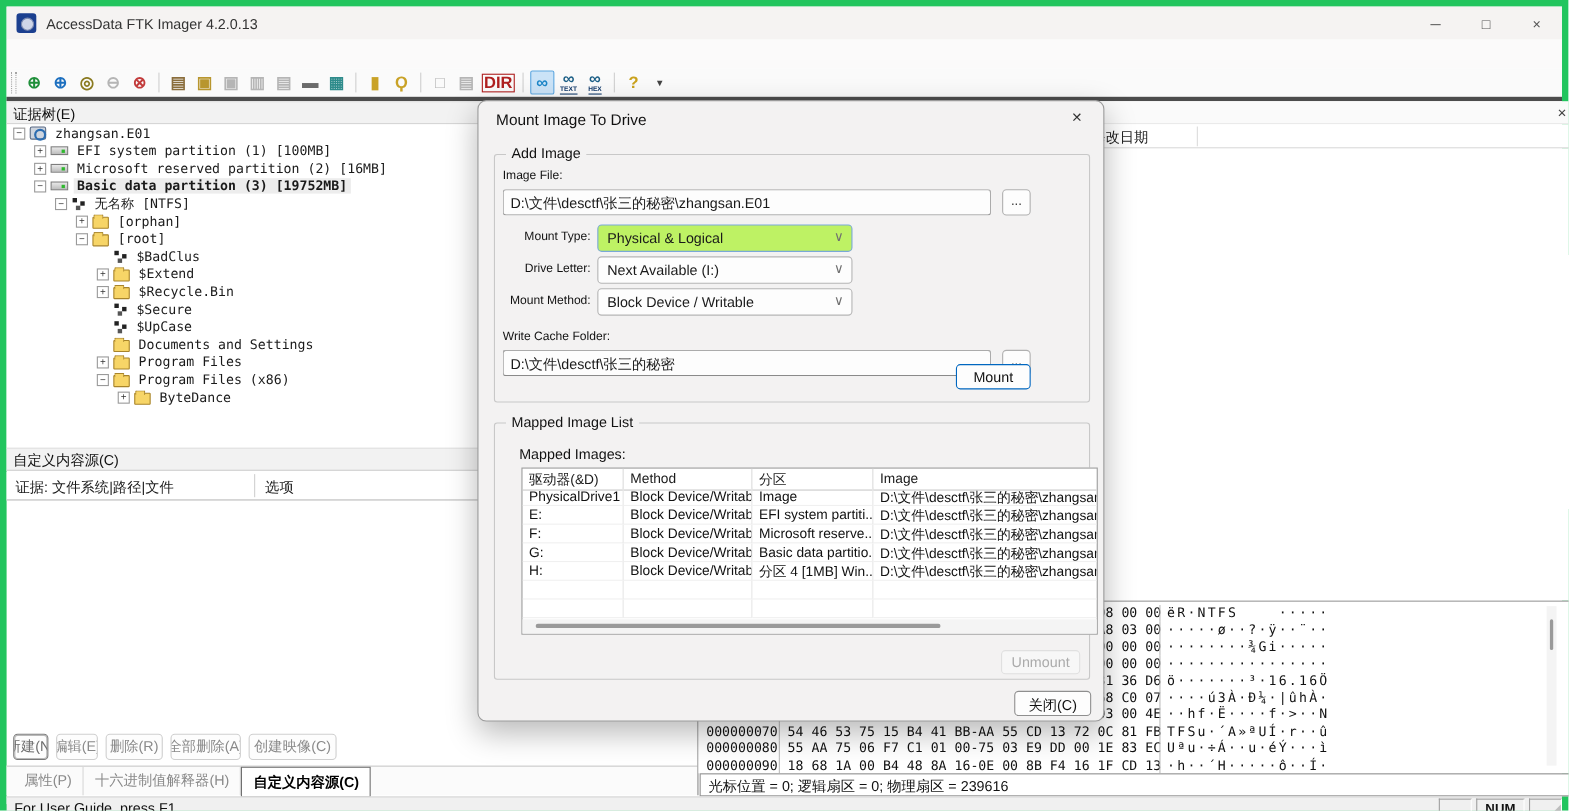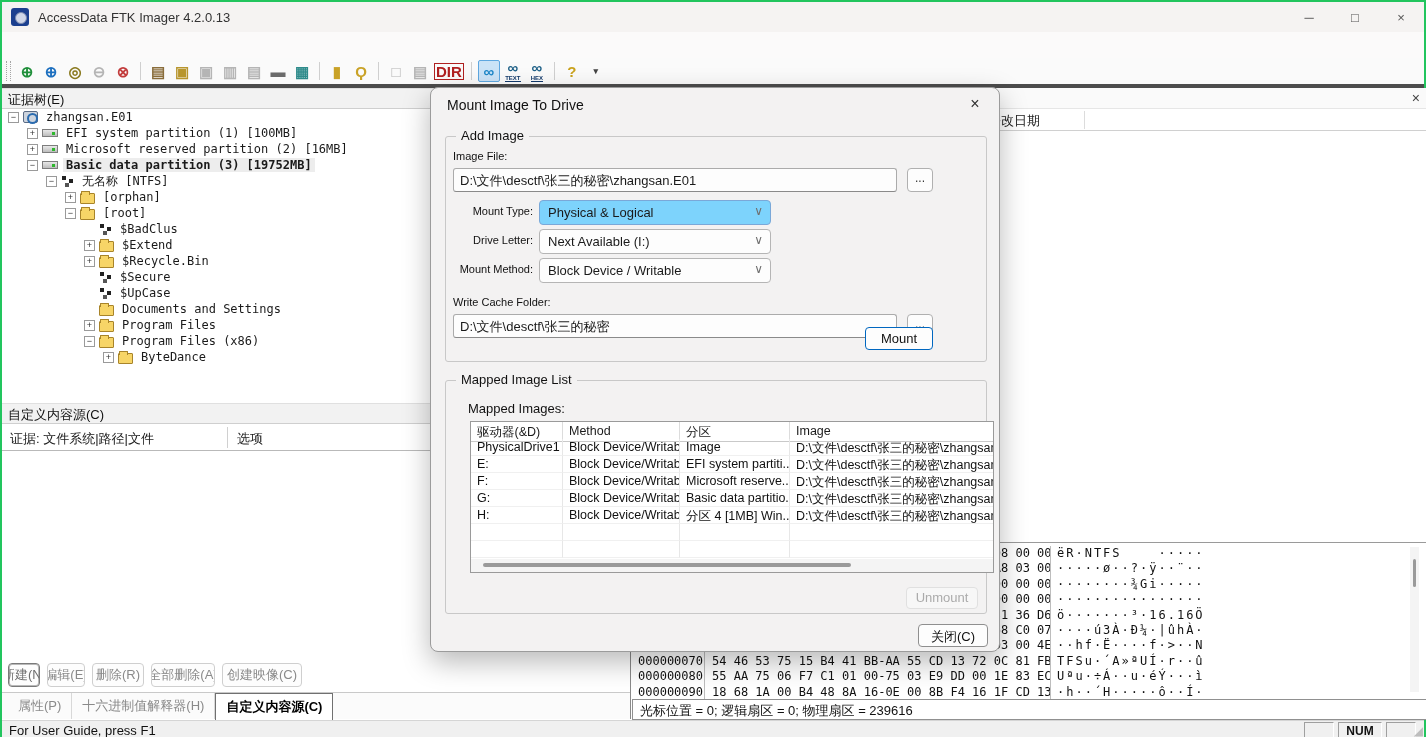--- a/index.html
+++ b/index.html
@@ -1,18 +1,18 @@
 <!DOCTYPE html>
 <html><head>
 <meta charset="utf-8">
 <style>
   * { margin:0; padding:0; box-sizing:border-box; }
   html,body { width:1426px; height:737px; overflow:hidden; background:#fff;
     font-family:"Liberation Sans", sans-serif; color:#1a1a1a; }
-  #app { position:relative; width:1426px; height:737px; background:#fff; border:2px solid #22c55e; }
+  #app { position:relative; width:1426px; height:737px; background:#fff; border:6px solid #22c55e; }
 
   
   .titlebar { position:absolute; left:0; top:0; width:100%; height:30px; background:#f5f3f2; display:flex; align-items:center; }
   .app-icon { width:18px; height:18px; margin-left:9px; background:#1b3f8f; border-radius:3px; position:relative; }
   .app-icon::after { content:""; position:absolute; left:4px; top:4px; width:10px; height:10px; border-radius:50%; background:#cfd6e8; border:1px solid #7c8ab0; }
   .title-text { margin-left:9px; font-size:13px; color:#333; }
   .win-controls { margin-left:auto; display:flex; height:30px; }
   .win-btn { width:46px; height:30px; display:flex; align-items:center; justify-content:center; font-size:13px; color:#555; }
 
   
@@ -97,21 +97,21 @@
   .dlg-title { position:absolute; left:16px; top:9px; font-size:14px; color:#111; }
   .dlg-close { position:absolute; right:14px; top:7px; font-size:16px; color:#333; width:20px; text-align:center; }
   .group { position:absolute; border:1px solid #c8c8c8; border-radius:3px; }
   .group-legend { position:absolute; top:-9px; left:10px; background:#f3f2f2; padding:0 5px; font-size:13px; color:#111; }
   .g1 { left:14px; top:48px; width:542px; height:226px; }
   .g2 { left:14px; top:292px; width:542px; height:234px; }
   .dlg-label { position:absolute; font-size:11px; color:#111; }
   .dlg-input { position:absolute; height:24px; background:#fdfdfd; border:1px solid #ababab; border-bottom-color:#8a8a8a; border-radius:3px; font-size:13px; padding:3px 6px; white-space:nowrap; overflow:hidden; }
   .dots-btn { position:absolute; width:26px; height:24px; background:#fdfdfd; border:1px solid #b0b0b0; border-radius:4px; font-size:12px; text-align:center; padding-top:2px; color:#333; }
   .combo { position:absolute; width:232px; height:25px; background:#fdfdfd; border:1px solid #b5b5b5; border-radius:4px; font-size:13px; padding:4px 22px 0 8px; white-space:nowrap; overflow:hidden; }
-  .combo.focus { border-color:#7aa8d8; background:#7dd3fc; }
+  .combo.focus { border-color:#7aa8d8; background:#bef264; }
   .combo .chev { position:absolute; right:7px; top:3px; color:#6f6f6f; font-size:12px; }
   .mount-btn { position:absolute; left:434px; top:239px; width:68px; height:23px; background:#fdfdfd; border:1px solid #0067c0; border-radius:4px; font-size:13px; text-align:center; padding-top:3px; color:#111; }
   .mapped-label { position:absolute; left:22px; top:20px; font-size:13px; color:#111; }
   .mi-table { position:absolute; left:24px; top:40px; width:524px; height:152px; border:1px solid #9a9a9a; background:#fff; display:grid; grid-template-columns:92px 117px 110px 1fr; grid-auto-rows:17px; overflow:hidden; }
   .mi-th { font-size:12.5px; padding:2px 6px 0; border-right:1px solid #dcdcdc; border-bottom:1px solid #c9c9c9; height:20px; white-space:nowrap; overflow:hidden; }
   .mi-td { font-size:12.5px; padding:1px 6px 0; border-right:1px solid #e7e7e7; border-bottom:1px solid #f0f0f0; white-space:nowrap; overflow:hidden; color:#111; }
   .mi-td:nth-child(4n), .mi-th:nth-child(4n) { border-right:none; }
   .mi-hscroll { position:absolute; left:25px; top:178px; width:522px; height:13px; background:#f4f4f4; }
   .mi-hthumb { position:absolute; left:12px; top:4px; width:368px; height:4px; background:#9a9a9a; border-radius:2px; }
   .unmount-btn { position:absolute; left:475px; top:499px; width:72px; height:22px; background:#f7f7f7; border:1px solid #e0e0e0; border-radius:4px; font-size:13px; text-align:center; padding-top:2px; color:#ababab; }

